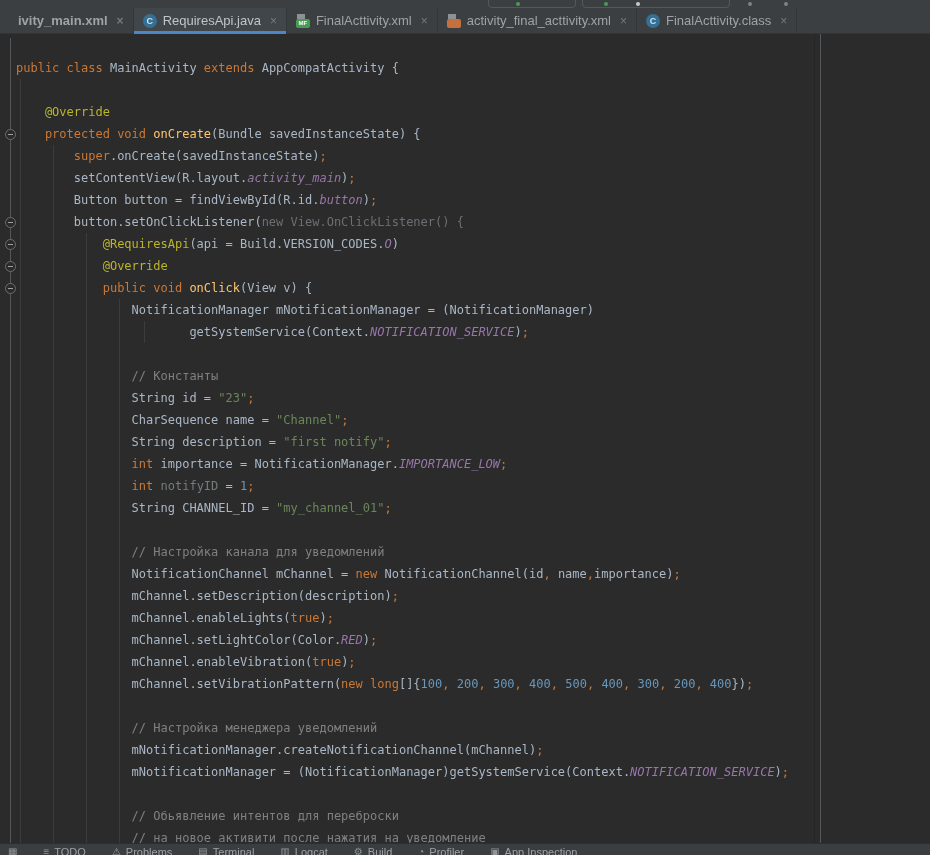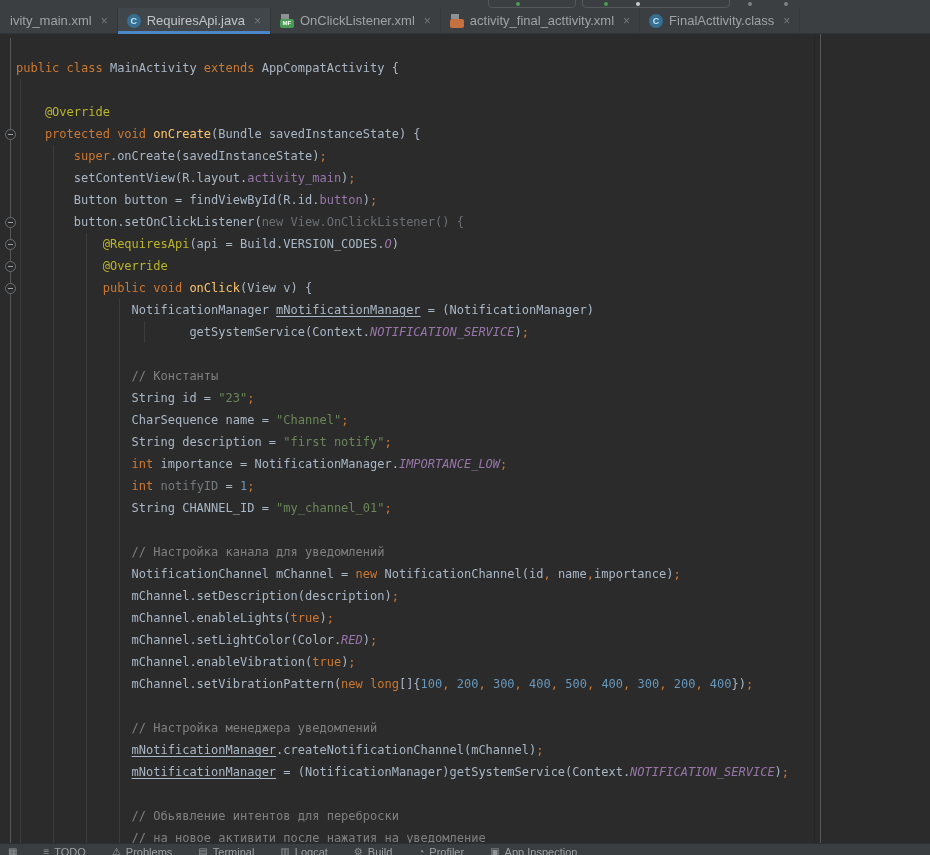--- a/index.html
+++ b/index.html
@@ -9,21 +9,21 @@
     font-family:"Liberation Sans",sans-serif;
     -webkit-font-smoothing:antialiased;
   }
   
   .topstrip{position:absolute;top:0;left:0;right:0;height:8px;background:#3c3f41;overflow:hidden;z-index:5;}
   .tool-outline{position:absolute;border:1px solid #55585b;border-radius:4px;height:14px;top:-8px;}
   .tdot{position:absolute;width:4px;height:4px;border-radius:50%;top:2px;}
   
   .tabbar{position:absolute;top:8px;left:0;right:0;height:26px;background:#3c3f41;display:flex;align-items:stretch;z-index:5;border-bottom:1px solid #323537;box-sizing:border-box;}
   .tab{display:flex;align-items:center;gap:6px;padding:0 9px;border-right:1px solid #343739;color:#9fa3a7;font-size:13px;position:relative;cursor:default;white-space:nowrap;}
-  .tab.cut{padding-left:10px;}
+  .tab.cut{padding-left:18px;font-weight:bold;}
   .tab.active{background:#41464a;color:#c2c5c8;}
   .tab-underline{position:absolute;left:0;right:0;bottom:-1px;height:3px;background:var(--accent_blue,#4a86c8);}
   .tab .close{color:#75797d;font-size:12px;margin-left:3px;}
   .ticon{width:14px;height:14px;display:inline-flex;align-items:center;justify-content:center;position:relative;flex:none;}
   .ticon.class{border-radius:50%;background:var(--class_icon_bg,#366f92);color:#c4e4f5;font-weight:bold;font-size:9px;}
   .ticon .corner{position:absolute;top:0;left:1px;width:8px;height:5px;background:#8d9193;}
   .ticon .badge{position:absolute;bottom:0;left:0;right:0;height:9px;border-radius:2px;color:#ffffff;font-size:6px;font-weight:bold;display:flex;align-items:center;justify-content:center;letter-spacing:0;}
   .ticon.manifest .badge{background:var(--manifest_green,#499c54);}
   .ticon.layout .badge{background:var(--layout_orange,#c4703f);}
   
@@ -35,25 +35,25 @@
   .code{position:absolute;top:23px;left:16px;z-index:2;font-family:"DejaVu Sans Mono",monospace;font-size:12px;line-height:22px;white-space:pre;}
   .code-line{height:22px;}
   .sg-p{color:var(--plain,#a9b7c6);}
   .sg-k{color:var(--keyword,#cc7832);}
   .sg-m{color:var(--method,#ffc66d);}
   .sg-a{color:var(--annotation,#bbb529);}
   .sg-s{color:var(--string,#6a8759);}
   .sg-c{color:var(--comment,#808080);}
   .sg-n{color:var(--number,#6897bb);}
   .sg-t{color:var(--constant,#9876aa);font-style:italic;}
-  .sg-f{color:var(--constant,#9876aa);margin-top:18px;}
+  .sg-f{color:var(--constant,#9876aa);font-style:italic;margin-top:18px;}
   .sg-x{color:var(--punct,#cc7832);}
   .sg-d{color:var(--dim,#6b6f73);}
   .sg-g{color:var(--unused,#747a7e);}
-  .sg-u{color:var(--plain,#a9b7c6);text-decoration:underline;text-underline-offset:2px;}
+  .sg-u{color:var(--plain,#a9b7c6);text-underline-offset:2px;}
   .fold-marker{position:absolute;left:5px;width:11px;height:11px;border:1px solid #6a6e71;border-radius:50%;background:var(--editor_bg,#2b2b2b);box-sizing:border-box;z-index:3;}
   .fold-marker::after{content:"";position:absolute;left:2px;right:2px;top:4px;height:1px;background:#9da2a6;}
   
   .statusbar{position:absolute;left:0;right:0;bottom:0;height:12px;background:#3b3e41;border-top:1px solid #2c2e30;display:flex;align-items:flex-start;gap:26px;padding:2px 0 0 8px;font-size:11px;color:#9da1a5;overflow:hidden;box-sizing:border-box;z-index:6;}
   .sb-item{display:flex;gap:5px;align-items:flex-start;line-height:13px;white-space:nowrap;}
   .sb-icon{font-size:10px;line-height:12px;color:#8f9599;}
 </style>
 </head>
 <body>
 
@@ -76,21 +76,21 @@
       <span class="ticon class">C</span>
       <span>RequiresApi.java</span>
       <span class="close">×</span>
       <div class="tab-underline"></div>
     </div>
     <div class="tab">
       <span class="ticon manifest">
         <span class="corner"></span>
         <span class="badge">MF</span>
       </span>
-      <span>OnClickListener.xml</span>
+      <span>FinalActtivity.xml</span>
       <span class="close">×</span>
     </div>
     <div class="tab">
       <span class="ticon layout">
         <span class="corner"></span>
         <span class="badge"></span>
       </span>
       <span>activity_final_acttivity.xml</span>
       <span class="close">×</span>
     </div>

